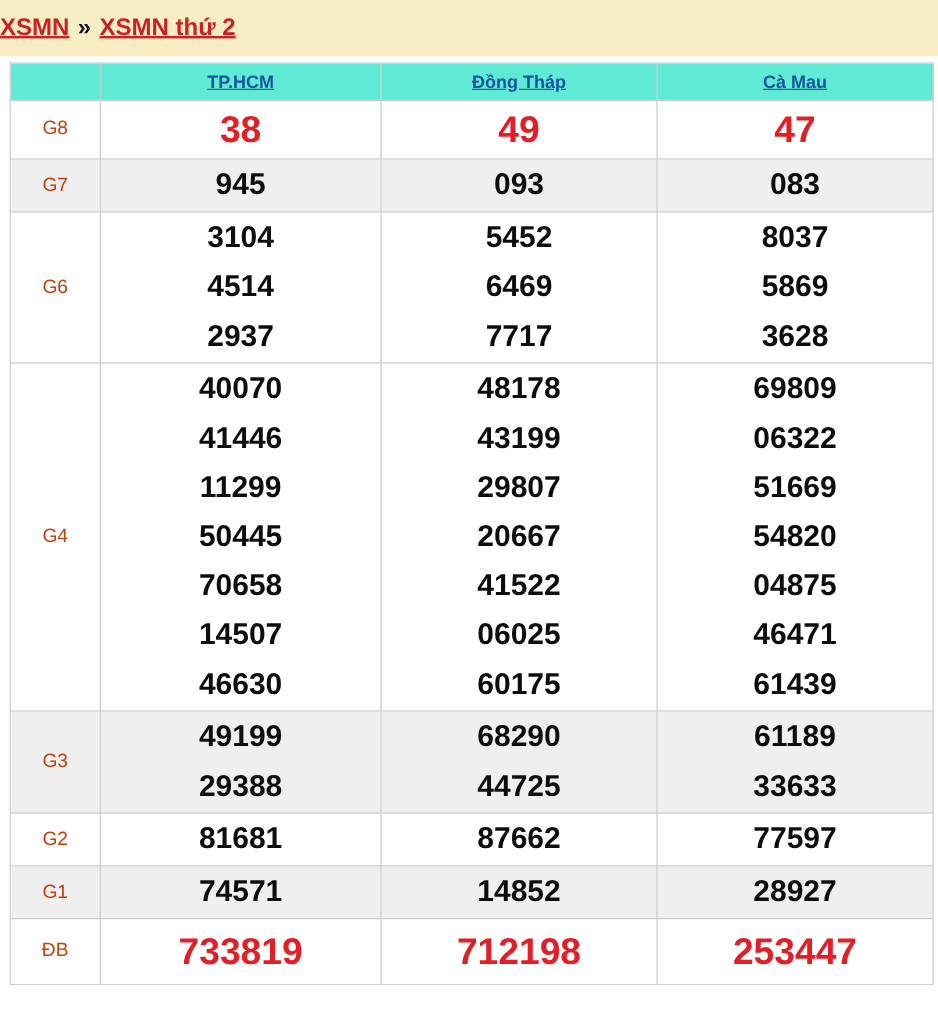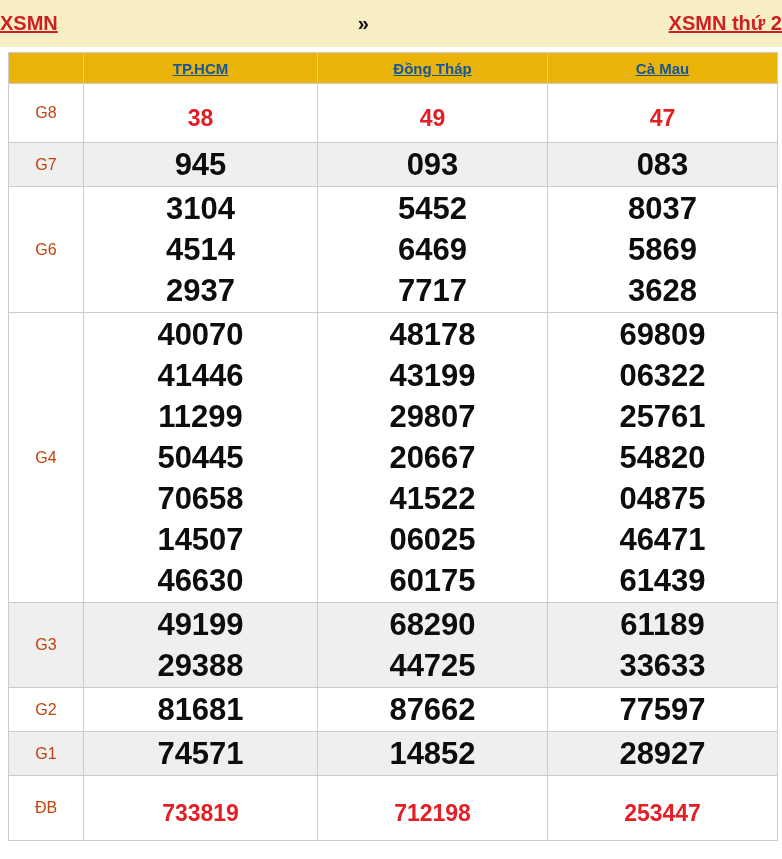--- a/index.html
+++ b/index.html
@@ -16,21 +16,21 @@
     width: 782px;
     background: #ffffff;
     font-family: "Liberation Sans", sans-serif;
   }
   .banner {
     width: 782px;
     height: 47px;
     background: var(--yellow);
     display: flex;
     align-items: center;
-    justify-content: space-between;
+    justify-content: flex-start;
     gap: 7px;
     font-size: 20px;
     font-weight: bold;
     color: #111111;
   }
   .banner a {
     color: var(--red-link);
     text-decoration: underline;
     cursor: pointer;
   }
@@ -45,45 +45,44 @@
   table.results td {
     border: 1px solid var(--border);
     text-align: center;
     vertical-align: middle;
     padding: 1px 0;
   }
   table.results thead th {
     height: 31px;
     font-size: 15px;
     font-weight: bold;
-    background: #eab308;
+    background: #5eead4;
   }
   table.results thead a {
     color: var(--blue);
     text-decoration: underline;
     cursor: pointer;
   }
   td.label-cell {
     font-size: 16px;
     font-weight: 400;
     color: #c2410c;
   }
   .num {
-    font-size: 31px;
+    font-size: 25px;
     font-weight: bold;
     color: #0d0d0d;
     line-height: 41px;
     white-space: nowrap;
   }
   tr.alt { background: var(--alt-bg); }
   tr.hl .num {
     color: var(--red-num);
-    font-size: 23px;
+    font-size: 31px;
     line-height: 46px;
-    margin-top: 10px;
   }
   tr.db-row .num { line-height: 52px; }
 </style>
 </head>
 <body>
 
 <div class="banner">
   <a>XSMN</a>
   <span>»</span>
   <a>XSMN thứ 2</a>
@@ -169,21 +168,21 @@
           <div class="num">43199</div>
           <div class="num">29807</div>
           <div class="num">20667</div>
           <div class="num">41522</div>
           <div class="num">06025</div>
           <div class="num">60175</div>
         </td>
         <td>
           <div class="num">69809</div>
           <div class="num">06322</div>
-          <div class="num">25761</div>
+          <div class="num">51669</div>
           <div class="num">54820</div>
           <div class="num">04875</div>
           <div class="num">46471</div>
           <div class="num">61439</div>
         </td>
       </tr>
       <tr class="alt">
         <td class="label-cell">G3</td>
         <td>
           <div class="num">49199</div>

